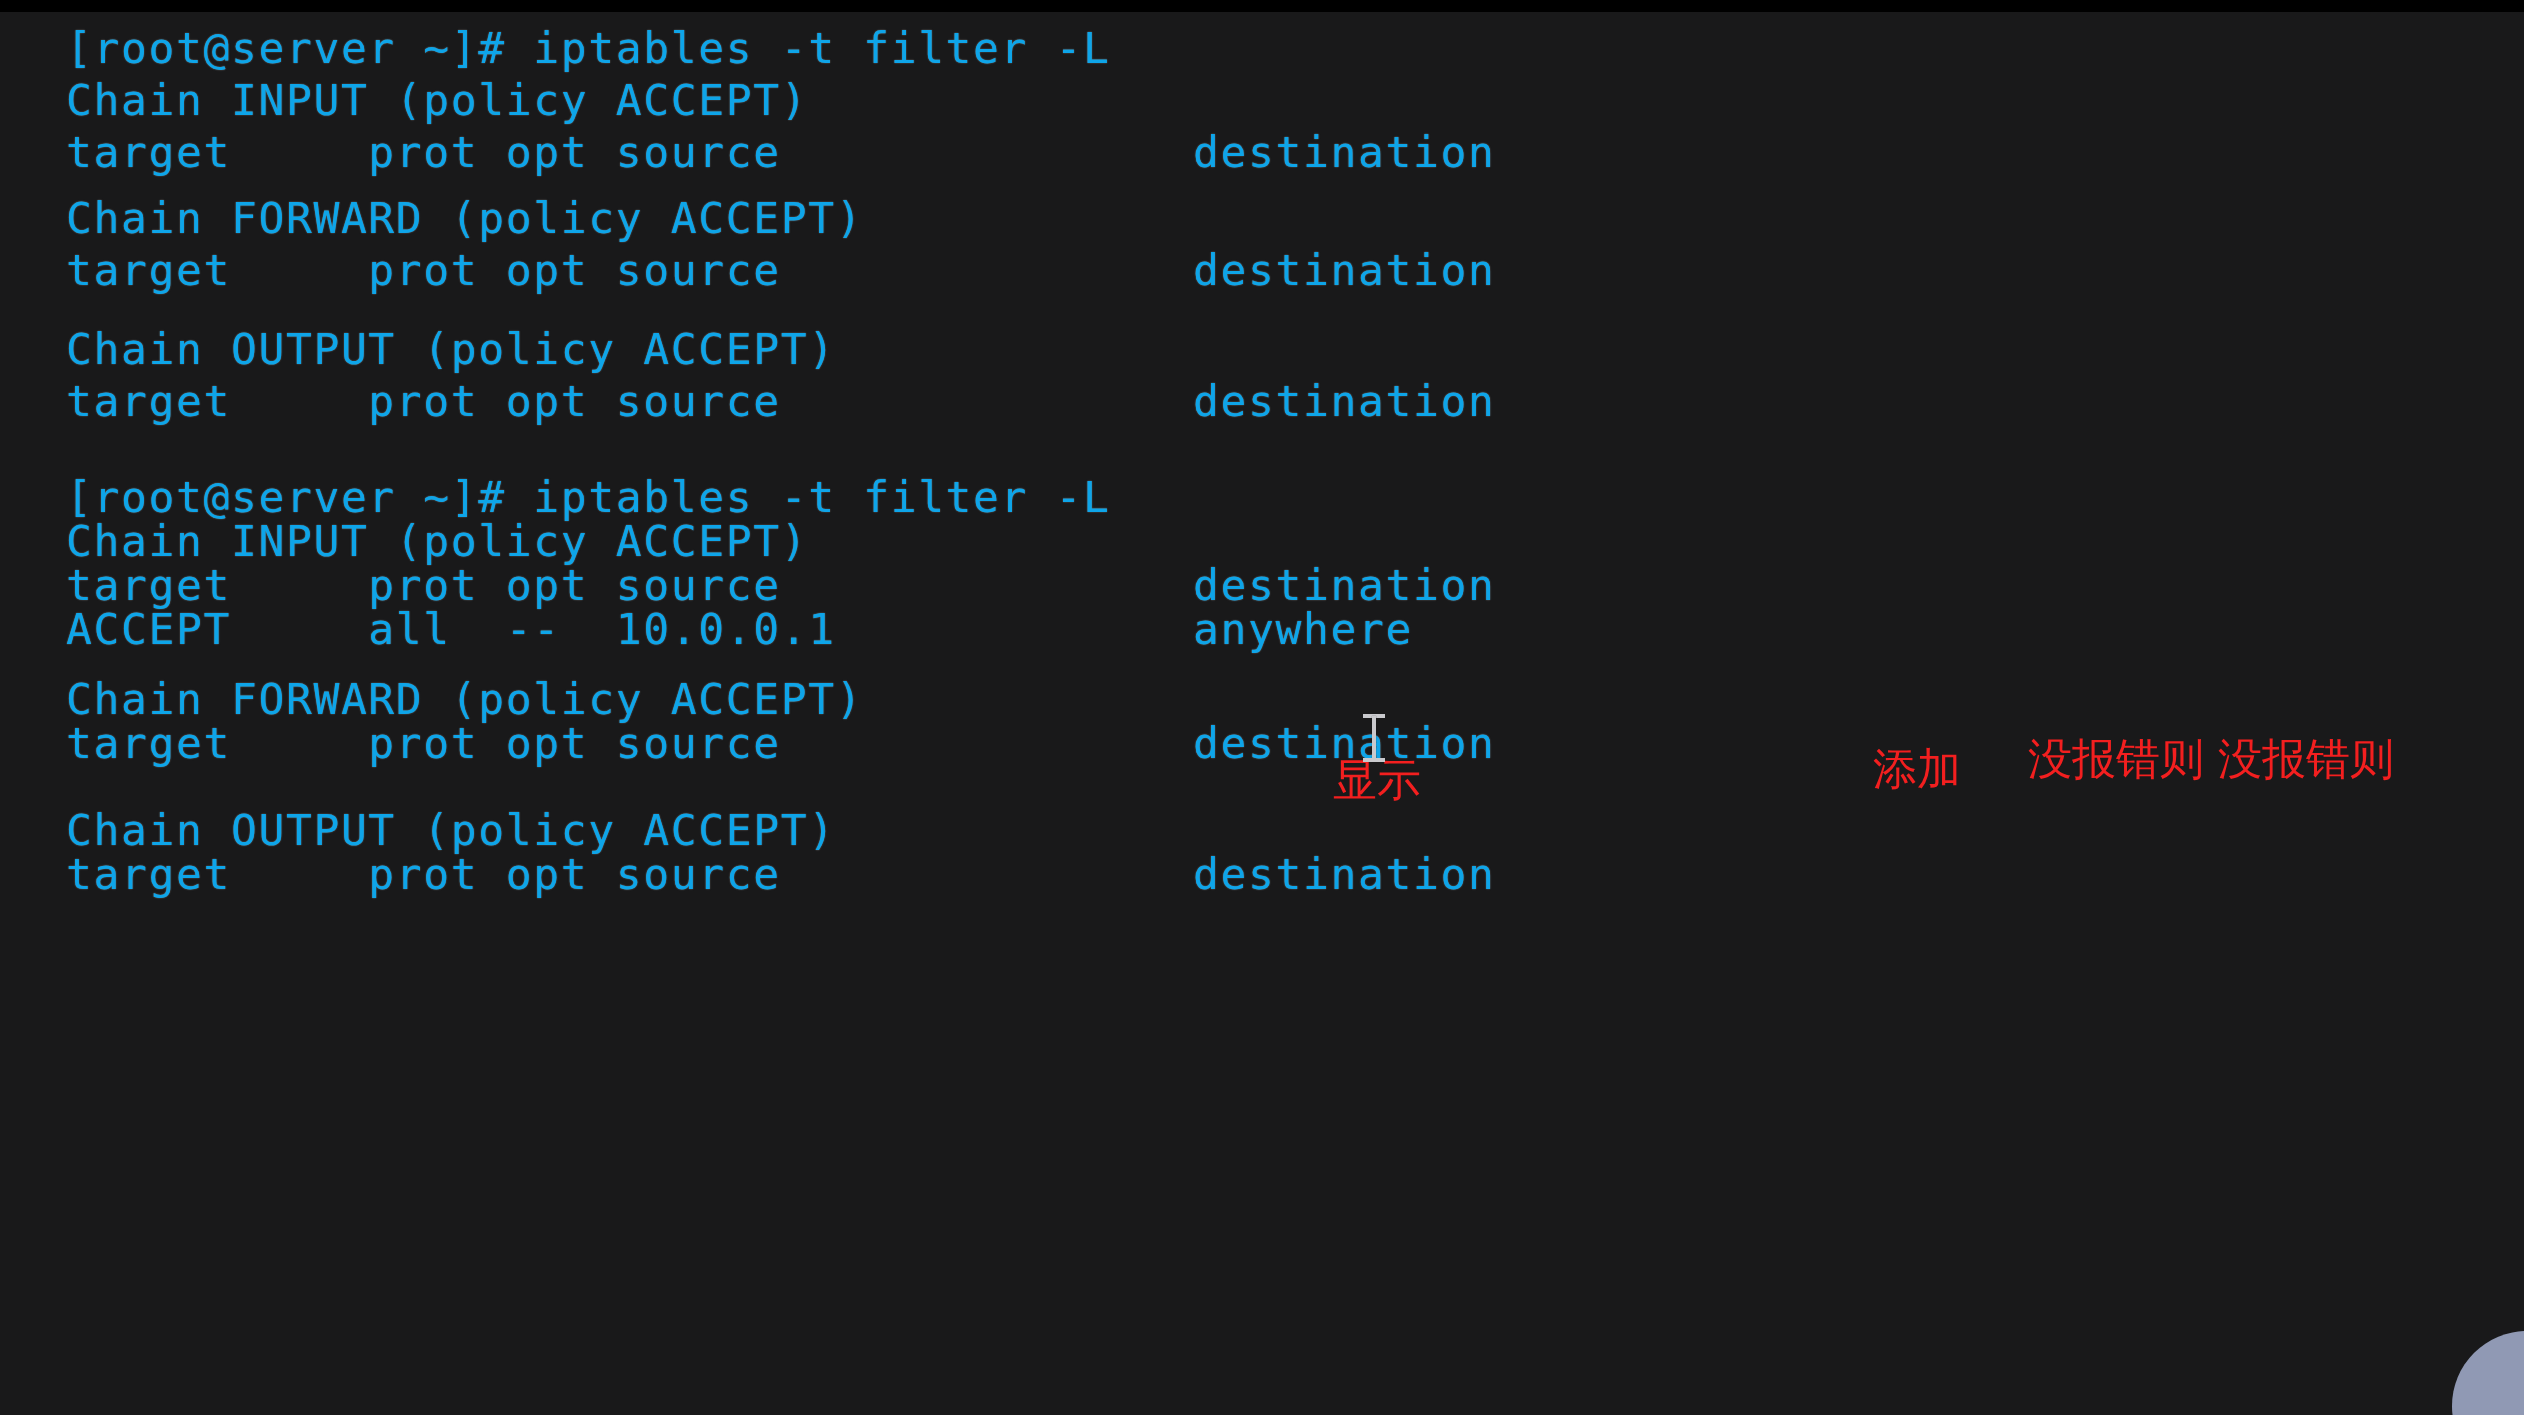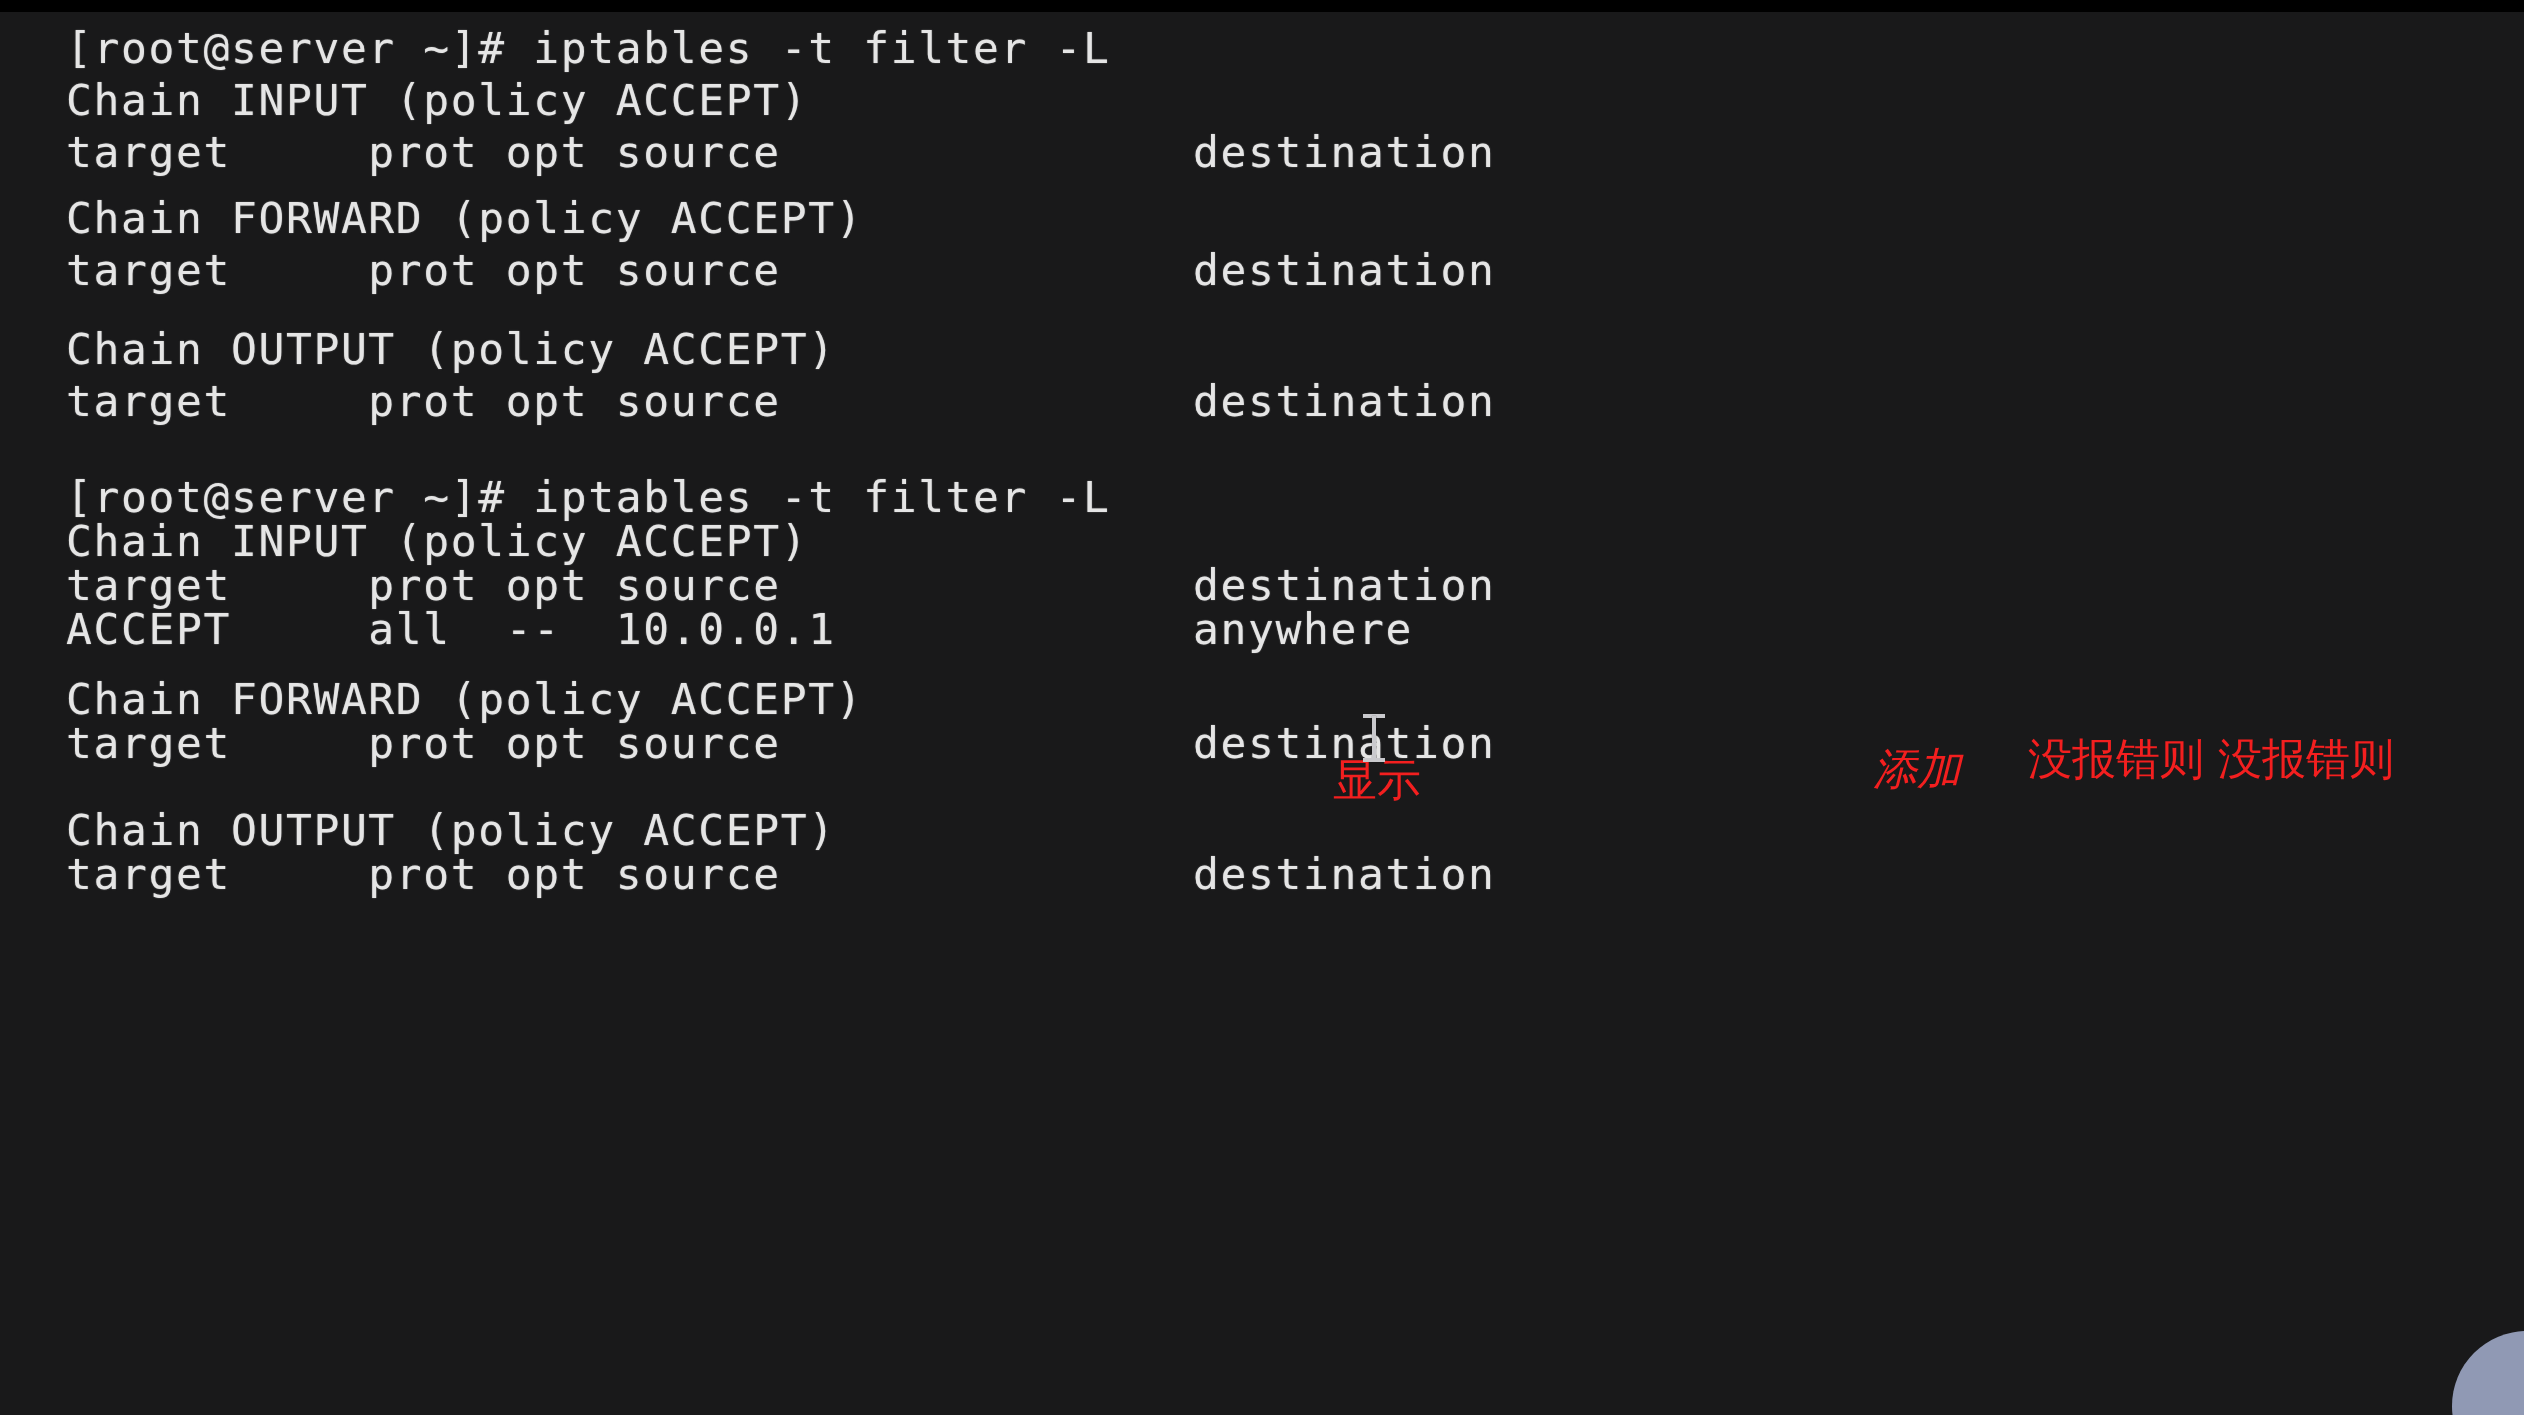--- a/index.html
+++ b/index.html
@@ -38,21 +38,21 @@
   }
 
   .term-line {
     position: absolute;
     left: 66px;
     white-space: pre;
     font-family: "DejaVu Sans Mono", "Liberation Mono", monospace;
     font-size: 43px;
     line-height: 52px;
     letter-spacing: 1.6px;
-    color: #e5e5e5;
+    color: #0ea5e9;
     text-shadow: 0 0 1.5px rgba(214,214,214,0.55);
   }
 
   .term-line.blank {
     color: transparent;
   }
 
   
   .annotation {
     position: absolute;
@@ -127,21 +127,21 @@
     <div class="term-line" style="top:547px">target     prot opt source               destination</div>
     <div class="term-line" style="top:591px">ACCEPT     all  --  10.0.0.1             anywhere</div>
     <div class="term-line blank" style="top:635px"> </div>
     <div class="term-line" style="top:661px">Chain FORWARD (policy ACCEPT)</div>
     <div class="term-line" style="top:705px">target     prot opt source               destination</div>
     <div class="term-line blank" style="top:749px"> </div>
     <div class="term-line" style="top:792px">Chain OUTPUT (policy ACCEPT)</div>
     <div class="term-line" style="top:836px">target     prot opt source               destination</div>
 
     <div class="annotation" style="left:1333px; top:748px;">显示</div>
-    <div class="annotation" style="left:1873px; top:737px;font-style:italic;">添加</div>
+    <div class="annotation" style="left:1873px; top:737px;">添加</div>
     <div class="annotation" style="left:2028px; top:727px;">没报错则 没报错则</div>
 
     <div id="mouse-cursor">
       <div class="ib-cap-top"></div>
       <div class="ib-stem"></div>
       <div class="ib-cap-bot"></div>
     </div>
 
     <div id="corner-bubble"></div>
 

